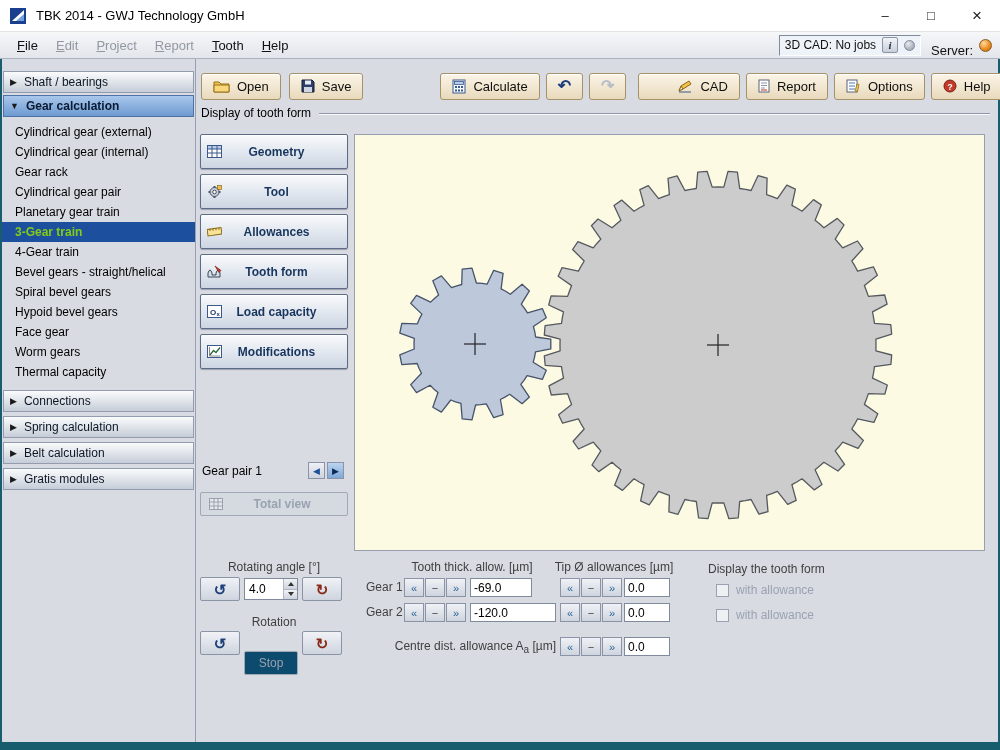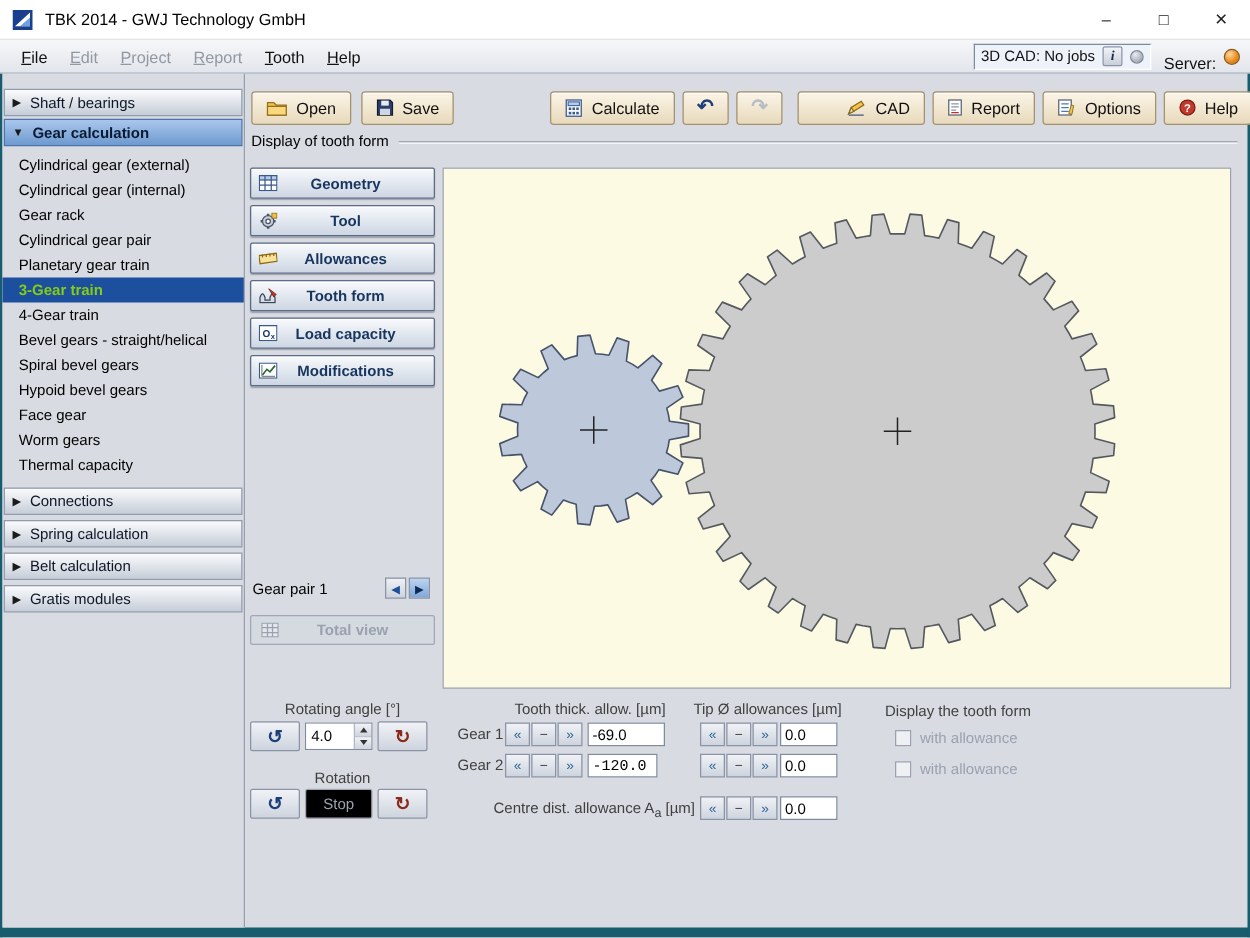--- a/index.html
+++ b/index.html
@@ -62,21 +62,21 @@
   .ml8{margin-left:8px;} .ml77{margin-left:77px;} .ml6{margin-left:6px;} .ml12{margin-left:12px;padding-left:38px;}
   .arrow-glyph { font-size:16px; font-weight:bold; line-height:1; }
   #undo-btn .arrow-glyph { color:#1c3f7a; }
   #redo-btn .arrow-glyph { color:#b7bdc7; }
 
   .section-row { position:absolute; left:5px; top:47px; right:8px; display:flex; align-items:center; gap:8px; }
   .section-title { font-size:12px; color:#000; white-space:nowrap; }
   .groove { flex:1; height:0; border-top:1px solid #8f97a8; border-bottom:1px solid #fbfbfd; margin-top:2px; }
 
   .panel-col { position:absolute; left:4px; top:75px; width:148px; display:flex; flex-direction:column; gap:5px; }
-  .panel-btn { height:25px; background:linear-gradient(#f8fafc,#cdd6e3); border:1px solid #5d6c86;
+  .panel-btn { height:35px; background:linear-gradient(#f8fafc,#cdd6e3); border:1px solid #5d6c86;
                border-radius:2px; box-shadow:0 1px 1px rgba(40,50,70,.35), inset 0 1px 0 #fff;
                display:flex; align-items:center; padding:0 6px; font-size:12px; font-weight:bold; color:#17355e; }
   .panel-btn .lbl { flex:1; text-align:center; margin-right:10px; }
 
   .canvas { position:absolute; left:158px; top:75px; width:631px; height:417px;
             background:#fcfae2; border:1px solid #98a0b0; }
 
   .gear-pair-row { position:absolute; left:6px; top:403px; display:flex; align-items:center; font-size:12px; color:#000; }
   .pair-btn { width:17px; height:17px; display:flex; align-items:center; justify-content:center;
               font-size:9px; border:1px solid #8b94a6; }
@@ -100,21 +100,21 @@
   #gear1-label { left:170px; top:521px; }
   #gear2-label { left:170px; top:546px; }
 
   .rot-btn { position:absolute; width:40px; height:24px; background:linear-gradient(#f0f2f6,#ced4de);
              border:1px solid #8b94a6; border-radius:2px; display:flex; align-items:center;
              justify-content:center; font-size:15px; font-weight:bold; line-height:1; }
   #rot-ccw1 { left:4px;  top:518px; color:#1c3f7a; }
   #rot-cw1  { left:106px; top:518px; color:#8a2a1a; }
   #rot-ccw2 { left:4px;  top:572px; color:#1c3f7a; }
   #rot-cw2  { left:106px; top:572px; color:#8a2a1a; }
-  #stop-btn { position:absolute; left:48px; top:572px; width:54px; height:24px; background:#000000;
+  #stop-btn { position:absolute; left:48px; top:592px; width:54px; height:24px; background:#0c4a6e;
               border:1px solid #a0a8b6; border-radius:2px; font-size:12px; color:#9aa2b0;
               display:flex; align-items:center; justify-content:center; }
 
   .spin-wrap { position:absolute; left:48px; top:519px; width:54px; height:22px; border:1px solid #7f8a9c;
                background:#fff; display:flex; }
   .spin-wrap input { flex:1; min-width:0; border:none; outline:none; font:12px "Liberation Sans",sans-serif; padding-left:4px; }
   .spinners { width:14px; display:flex; flex-direction:column; border-left:1px solid #b0b6c2; }
   .spin-btn { flex:1; background:linear-gradient(#f0f2f6,#ced4de); border-bottom:1px solid #b0b6c2;
               display:flex; align-items:center; justify-content:center; }
   .spin-btn:last-child { border-bottom:none; }
@@ -125,21 +125,21 @@
   #st-tt1 { left:208px; top:519px; } #st-tt2 { left:208px; top:544px; }
   #st-tip1{ left:364px; top:519px; } #st-tip2{ left:364px; top:544px; }
   #st-cd  { left:364px; top:578px; }
   .step-btn { width:20px; height:19px; background:linear-gradient(#f0f2f6,#ced4de); border:1px solid #8b94a6;
               display:flex; align-items:center; justify-content:center; font-size:11px; color:#2a6496; }
   .step-btn.mid { color:#444; }
 
   .val-input { position:absolute; height:19px; border:1px solid #7f8a9c; background:#fff;
                font:12px "Liberation Sans",sans-serif; padding-left:3px; }
   #val-tt1 { left:274px; top:519px; width:62px; }
-  #val-tt2 { left:274px; top:544px; width:56px;font-family:Liberation Mono, monospace; }
+  #val-tt2 { left:274px; top:544px; width:86px; }
   #val-tip1{ left:428px; top:519px; width:46px; }
   #val-tip2{ left:428px; top:544px; width:46px; }
   #val-cd  { left:428px; top:578px; width:46px; }
 
   .chk-row { position:absolute; display:flex; align-items:center; gap:7px; font-size:12px; color:#9aa2b0; }
   #chk1 { left:520px; top:524px; } #chk2 { left:520px; top:549px; }
   .chk-box { width:13px; height:13px; background:#eef0f3; border:1px solid #9aa2b2; }
 </style>
 </head>
 <body>

